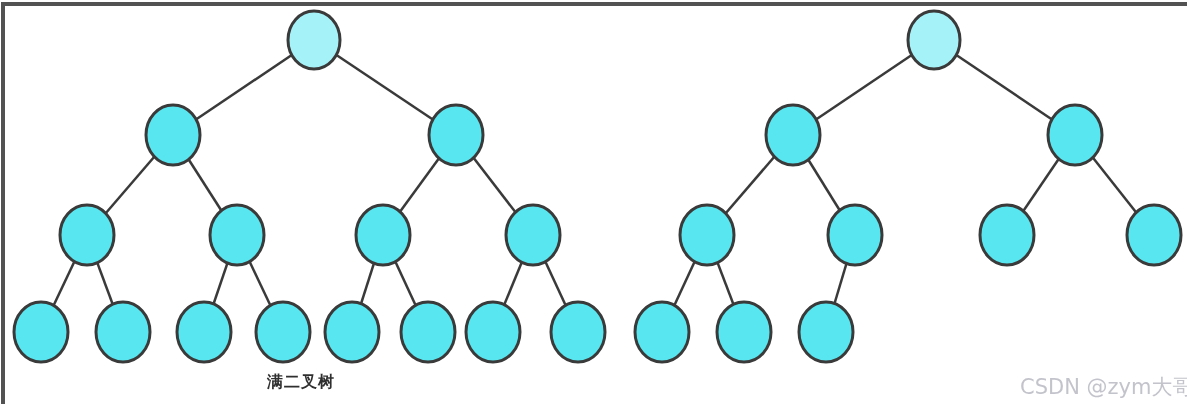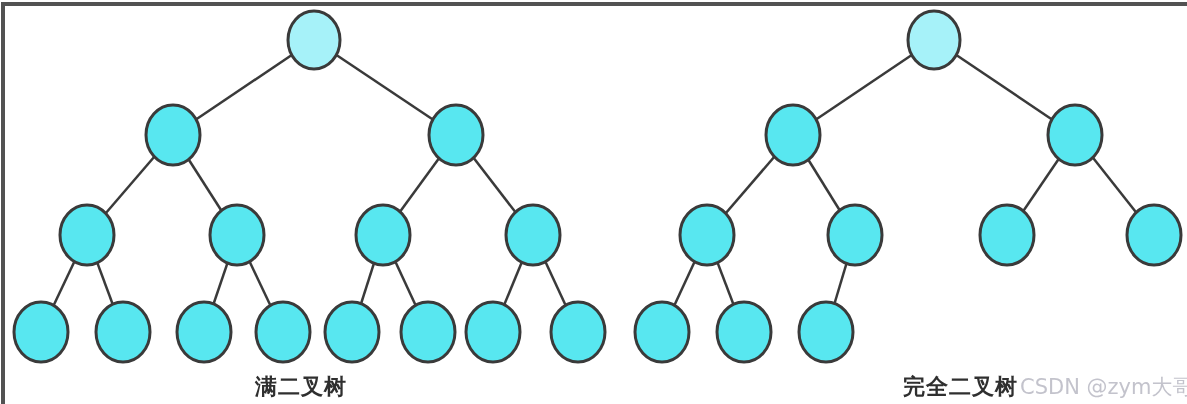--- a/index.html
+++ b/index.html
@@ -18,21 +18,21 @@
   .canvas svg {
     position: absolute;
     left: 0;
     top: 0;
     width: 1187px;
     height: 404px;
     display: block;
   }
   .caption {
     position: absolute;
-    font-size: 22px;
+    font-size: 16px;
     font-weight: bold;
     color: #2f2f2f;
     white-space: nowrap;
     letter-spacing: 1px;
   }
   .caption.centered {
     transform: translateX(-50%);
   }
   .watermark {
     position: absolute;
@@ -93,16 +93,15 @@
       <ellipse cx="855" cy="235" rx="27" ry="30" fill="#58E7F0" stroke="#3a3a3a" stroke-width="3"></ellipse>
       <ellipse cx="1007" cy="235" rx="27" ry="30" fill="#58E7F0" stroke="#3a3a3a" stroke-width="3"></ellipse>
       <ellipse cx="1154" cy="235" rx="27" ry="30" fill="#58E7F0" stroke="#3a3a3a" stroke-width="3"></ellipse>
       <ellipse cx="662" cy="332" rx="27" ry="30" fill="#58E7F0" stroke="#3a3a3a" stroke-width="3"></ellipse>
       <ellipse cx="744" cy="332" rx="27" ry="30" fill="#58E7F0" stroke="#3a3a3a" stroke-width="3"></ellipse>
       <ellipse cx="826" cy="332" rx="27" ry="30" fill="#58E7F0" stroke="#3a3a3a" stroke-width="3"></ellipse>
     </svg>
 
   <div class="caption centered" id="caption-left" style="left: 301px; top: 372px; color: rgb(47, 47, 47);">满二叉树</div>
 
-  <div class="caption" id="caption-right" style="left: 903px; top: 372px; color: rgb(47, 47, 47);">完全二叉树</div>
 
   <span class="watermark" id="csdn-watermark" style="left: 1020px; top: 373px; color: rgb(195, 195, 204);">CSDN @zym大哥大</span>
 </div>
 
 </body></html>

